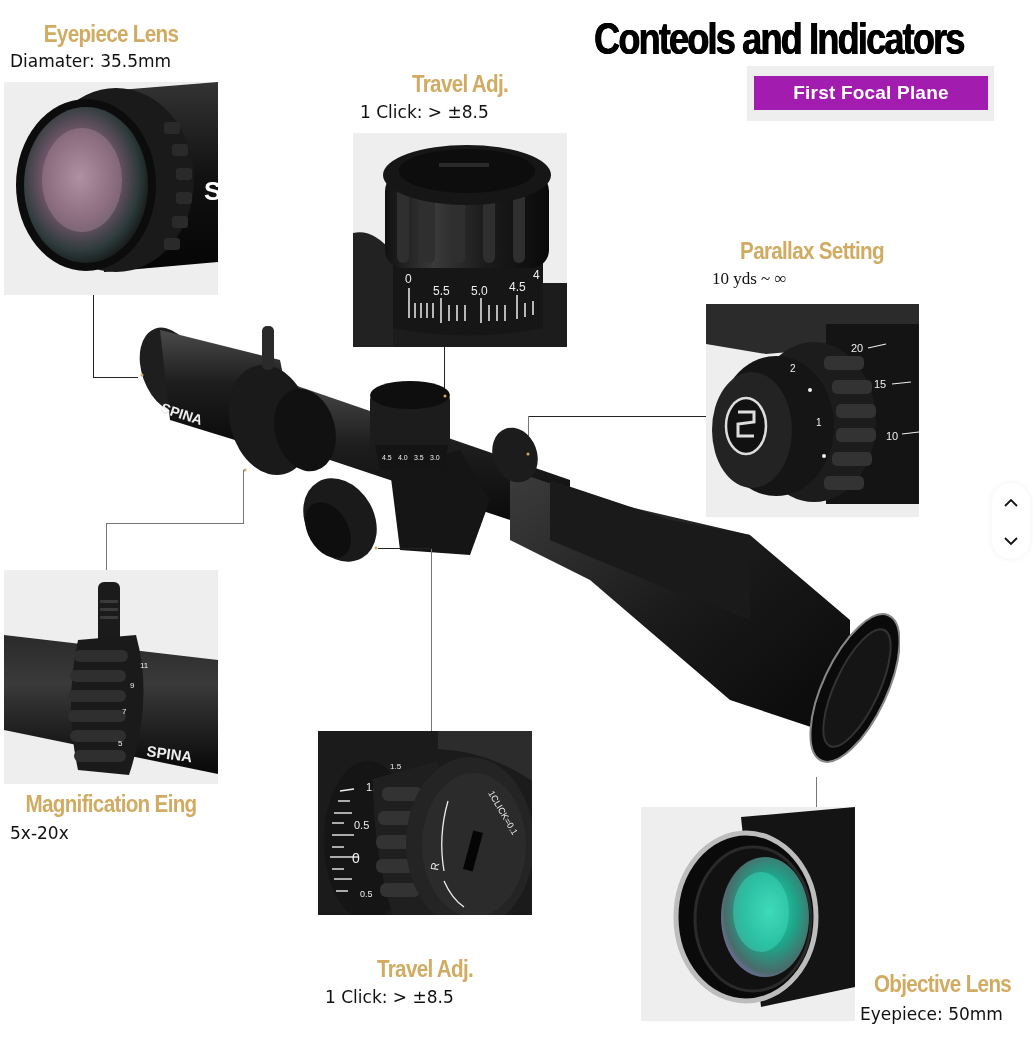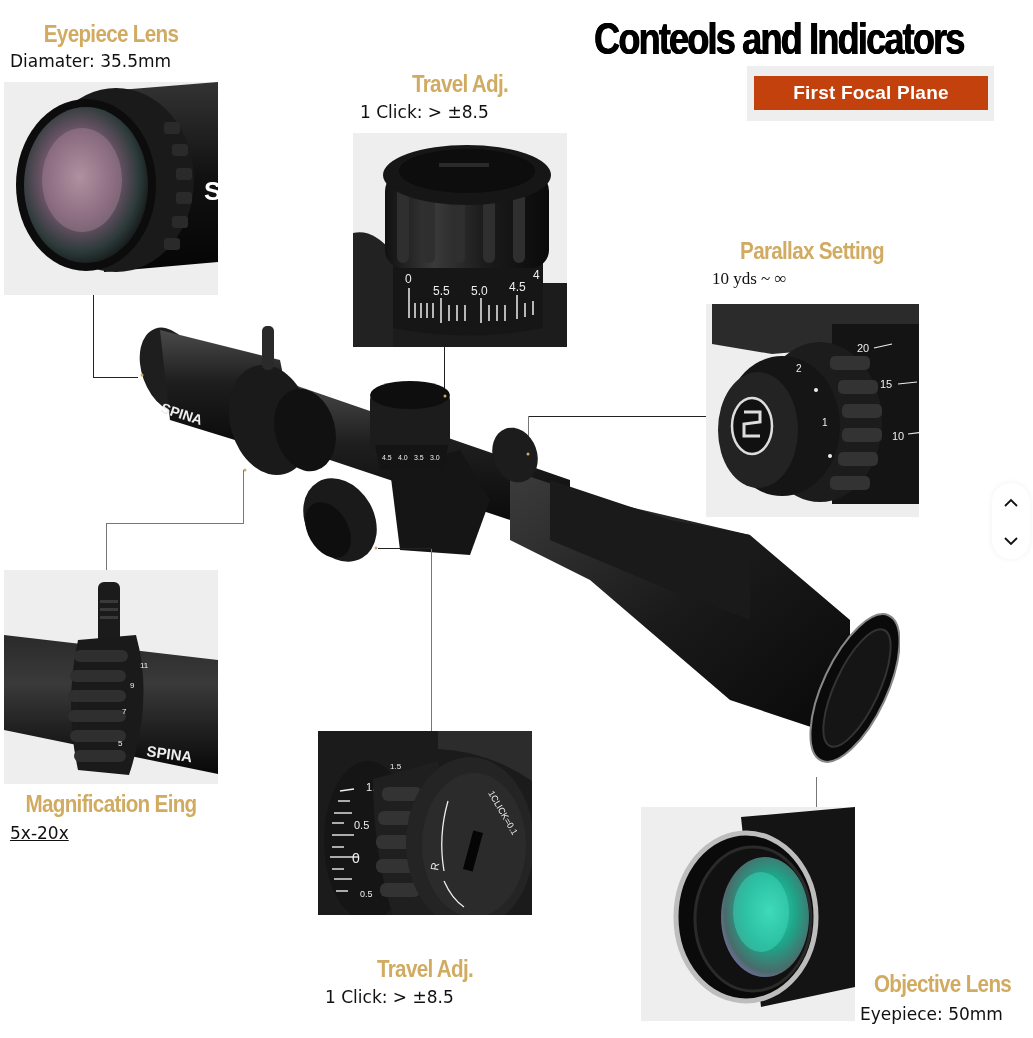--- a/index.html
+++ b/index.html
@@ -12,21 +12,21 @@
   .main-title {
     position: absolute; left: 594px; top: 14px; width: 405px;
     font-family: "Liberation Sans", sans-serif; font-weight: 900;
     font-size: 44px; letter-spacing: -2.2px; color: #000;
     transform: scaleX(0.82); transform-origin: left top; white-space: nowrap;
     text-shadow: 0.6px 0 0 #000, -0.4px 0 0 #000;
   }
   .ffp-bg { position: absolute; left: 747px; top: 66px; width: 247px; height: 55px; background: #eeeeee; }
   .ffp-badge {
     position: absolute; left: 754px; top: 76px; width: 234px; height: 34px;
-    background: #c2410c; color: #fff; display: flex; align-items: center; justify-content: center;
+    background: #a21caf; color: #fff; display: flex; align-items: center; justify-content: center;
     font-family: "Liberation Sans", sans-serif; font-weight: 700; font-size: 19px; letter-spacing: 0.2px;
   }
 
   .label-title {
     position: absolute; color: #d0ab61; font-family: "Liberation Sans", sans-serif;
     font-weight: 700; font-size: 24px; letter-spacing: -0.8px; white-space: nowrap;
     transform: scaleX(0.86); transform-origin: center top; text-align: center;
   }
   .label-sub {
     position: absolute; color: #111; font-family: "DejaVu Sans", sans-serif;
@@ -141,21 +141,21 @@
     </g>
     <ellipse cx="114" cy="42" rx="84" ry="30" fill="#161616"></ellipse>
     <ellipse cx="114" cy="38" rx="68" ry="22" fill="#0d0d0d"></ellipse>
     <rect x="86" y="30" width="50" height="4" fill="#2a2a2a"></rect>
   </svg>
 </div>
 <div class="line" style="left:444px; top:347px; width:1px; height:48px;"></div>
 
 <div class="label-title" style="left:712px; top:237px; width:200px;">Parallax Setting</div>
 <div class="label-sub" style="left:712px; top:269px; width:200px;font-family:Liberation Serif, serif;">10 yds ~ ∞</div>
-<div class="panel" style="left:706px; top:304px; width:213px; height:213px;padding-left:6px;">
+<div class="panel" style="left:706px; top:304px; width:213px; height:213px;">
   <svg width="213" height="213" viewBox="0 0 213 213">
     <path d="M0 0 L213 0 L213 80 Q150 40 60 50 L0 40 Z" fill="#2b2b2b"></path>
     <rect x="120" y="20" width="93" height="180" fill="#141414"></rect>
     <g fill="#eee" font-family="Liberation Sans, sans-serif" font-size="11">
       <text x="145" y="48">20</text>
         <text x="168" y="84">15</text>
         <text x="180" y="136">10</text>
     </g>
     <g stroke="#eee" stroke-width="1.2">
       <line x1="162" y1="44" x2="180" y2="40"></line>
@@ -270,21 +270,21 @@
     <g fill="#eee" font-family="Liberation Sans, sans-serif" font-size="8">
       <text x="114" y="176">5</text>
         <text x="118" y="144">7</text>
         <text x="126" y="118">9</text>
         <text x="136" y="98">11</text>
     </g>
     <text x="142" y="186" fill="#eee" font-family="Liberation Sans, sans-serif" font-weight="700" font-size="15" transform="rotate(8 142 186)">SPINA</text>
   </svg>
 </div>
 <div class="label-title" style="left:6px; top:790px; width:210px;">Magnification Eing</div>
-<div class="label-sub" style="left:10px; top:823px; width:200px;text-decoration:underline;">5x-20x</div>
+<div class="label-sub" style="left:10px; top:823px; width:200px;">5x-20x</div>
 
 <div class="line g" style="left:431px; top:548px; width:1px; height:183px;"></div>
 <div class="line" style="left:378px; top:548px; width:54px; height:1px;"></div>
 <div class="panel" style="left:318px; top:731px; width:214px; height:184px;">
   <svg width="214" height="214" viewBox="0 0 214 214">
     <rect x="0" y="0" width="214" height="190" fill="#1b1b1b"></rect>
     <path d="M120 0 L214 0 L214 50 Q170 20 120 18 Z" fill="#2c2c2c"></path>
     <ellipse cx="50" cy="110" rx="44" ry="80" fill="#151515"></ellipse>
     <g stroke="#eee" stroke-width="1.4">
       <line x1="22" y1="60" x2="36" y2="58"></line>

